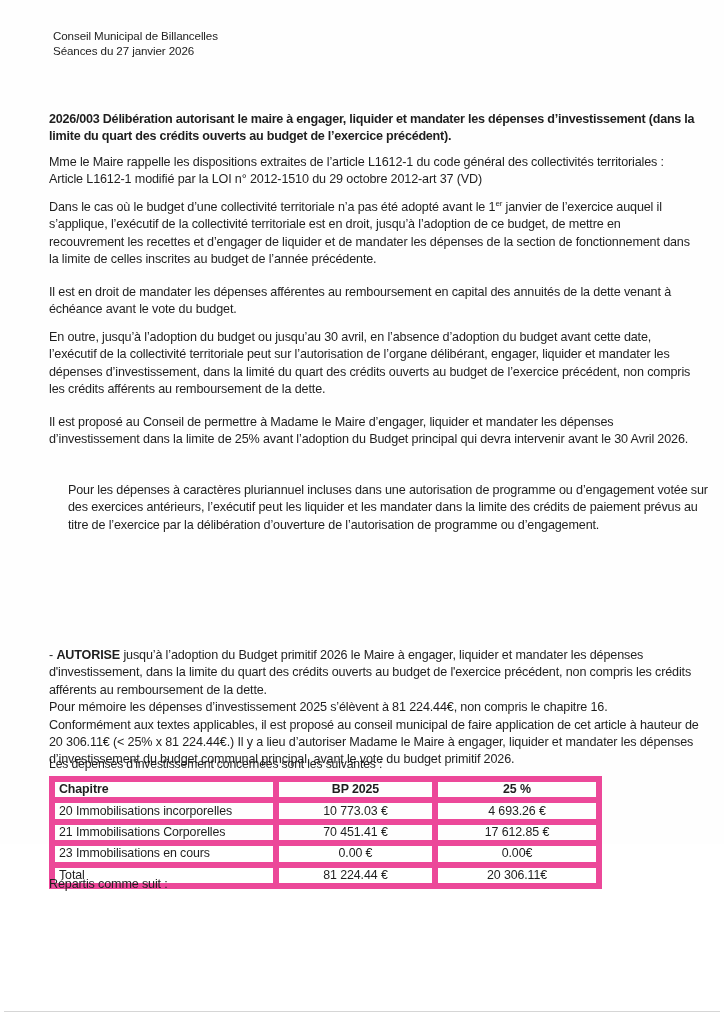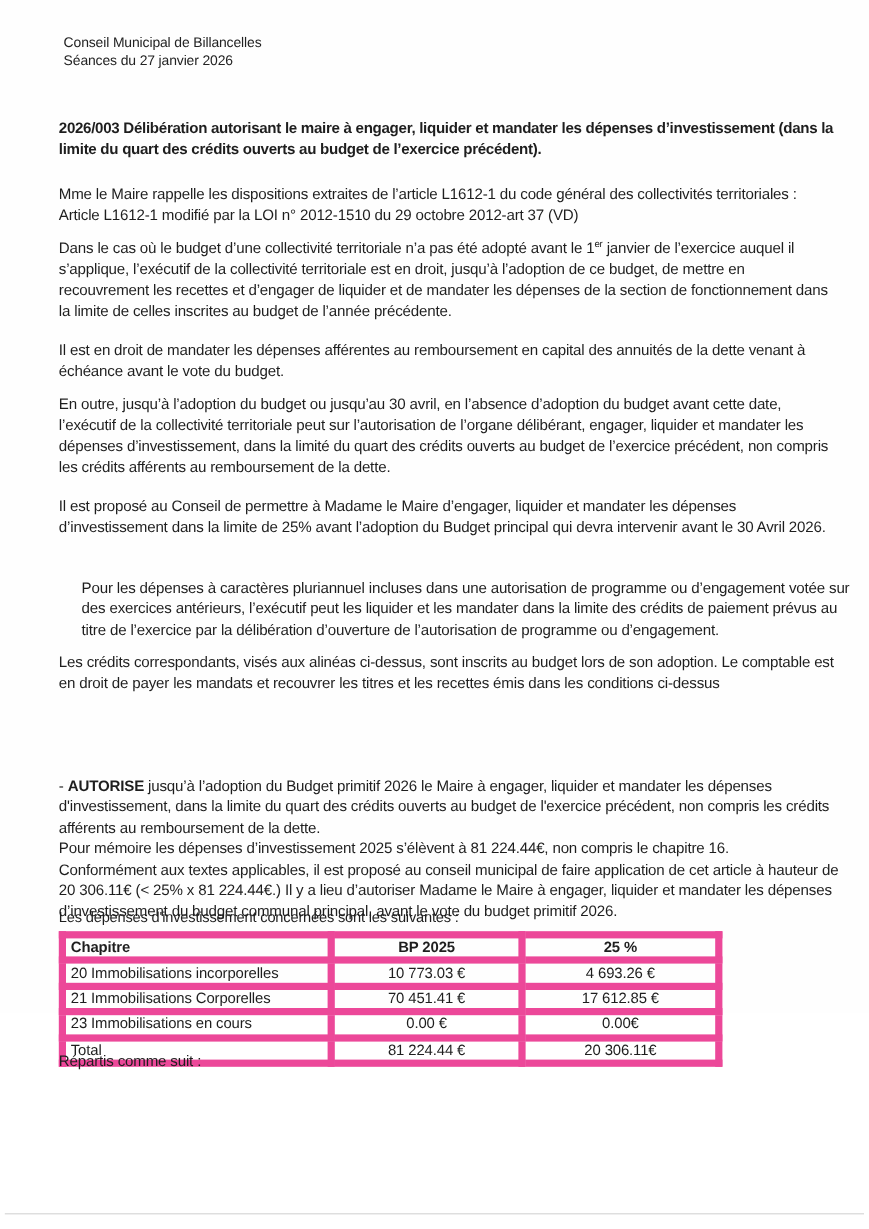--- a/index.html
+++ b/index.html
@@ -84,38 +84,37 @@
   }
 </style>
 </head>
 <body>
 
 <div class="page">
 
   <div class="header-line" style="top:28px;">Conseil Municipal de Billancelles</div>
   <div class="header-line" style="top:43px;">Séances du 27 janvier 2026</div>
 
-  <p class="block title" style="top:99px;">2026/003 Délibération autorisant le maire à engager, liquider et mandater les dépenses d’investissement (dans la limite du quart des crédits ouverts au budget de l’exercice précédent).</p>
+  <p class="block title" style="top:111px;">2026/003 Délibération autorisant le maire à engager, liquider et mandater les dépenses d’investissement (dans la limite du quart des crédits ouverts au budget de l’exercice précédent).</p>
 
   <div class="block" style="top:154px;">
     <div>Mme le Maire rappelle les dispositions extraites de l’article L1612-1 du code général des collectivités territoriales :</div>
     <div>Article L1612-1 modifié par la LOI n° 2012-1510 du 29 octobre 2012-art 37 (VD)</div>
   </div>
 
   <p class="block" style="top:199px;"><span>Dans le cas où le budget d’une collectivité territoriale n’a pas été adopté avant le 1</span><sup>er</sup><span> janvier de l’exercice auquel il s’applique, l’exécutif de la collectivité territoriale est en droit, jusqu’à l’adoption de ce budget, de mettre en recouvrement les recettes et d’engager de liquider et de mandater les dépenses de la section de fonctionnement dans la limite de celles inscrites au budget de l’année précédente.</span></p>
 
   <p class="block" style="top:284px;">Il est en droit de mandater les dépenses afférentes au remboursement en capital des annuités de la dette venant à échéance avant le vote du budget.</p>
 
   <p class="block" style="top:329px;">En outre, jusqu’à l’adoption du budget ou jusqu’au 30 avril, en l’absence d’adoption du budget avant cette date, l’exécutif de la collectivité territoriale peut sur l’autorisation de l’organe délibérant, engager, liquider et mandater les dépenses d’investissement, dans la limité du quart des crédits ouverts au budget de l’exercice précédent, non compris les crédits afférents au remboursement de la dette.</p>
 
   <p class="block" style="top:414px;">Il est proposé au Conseil de permettre à Madame le Maire d’engager, liquider et mandater les dépenses d’investissement dans la limite de 25% avant l’adoption du Budget principal qui devra intervenir avant le 30 Avril 2026.</p>
 
   <p class="block" style="top:482px;margin-left:19px;">Pour les dépenses à caractères pluriannuel incluses dans une autorisation de programme ou d’engagement votée sur des exercices antérieurs, l’exécutif peut les liquider et les mandater dans la limite des crédits de paiement prévus au titre de l’exercice par la délibération d’ouverture de l’autorisation de programme ou d’engagement.</p>
 
-  <p class="block" style="top:544px;">Les crédits correspondants, visés aux alinéas ci-dessus, sont inscrits au budget lors de son adoption. Le comptable est en droit de payer les mandats et recouvrer les titres et les recettes émis dans les conditions ci-dessus</p>
 
 
   <div class="block" style="top:647px;">
     <div><span>- </span><span class="bold">AUTORISE</span><span> jusqu’à l’adoption du Budget primitif 2026 le Maire à engager, liquider et mandater les dépenses d'investissement, dans la limite du quart des crédits ouverts au budget de l'exercice précédent, non compris les crédits afférents au remboursement de la dette.</span></div>
     <div>Pour mémoire les dépenses d’investissement 2025 s’élèvent à 81 224.44€, non compris le chapitre 16.</div>
     <div>Conformément aux textes applicables, il est proposé au conseil municipal de faire application de cet article à hauteur de 20 306.11€ (&lt; 25% x 81 224.44€.) Il y a lieu d’autoriser Madame le Maire à engager, liquider et mandater les dépenses d’investissement du budget communal principal, avant le vote du budget primitif 2026.</div>
   </div>
 
   <div class="block" style="top:757px; font-size:12.2px; line-height:15px;">Les dépenses d'investissement concernées sont les suivantes :</div>
 

